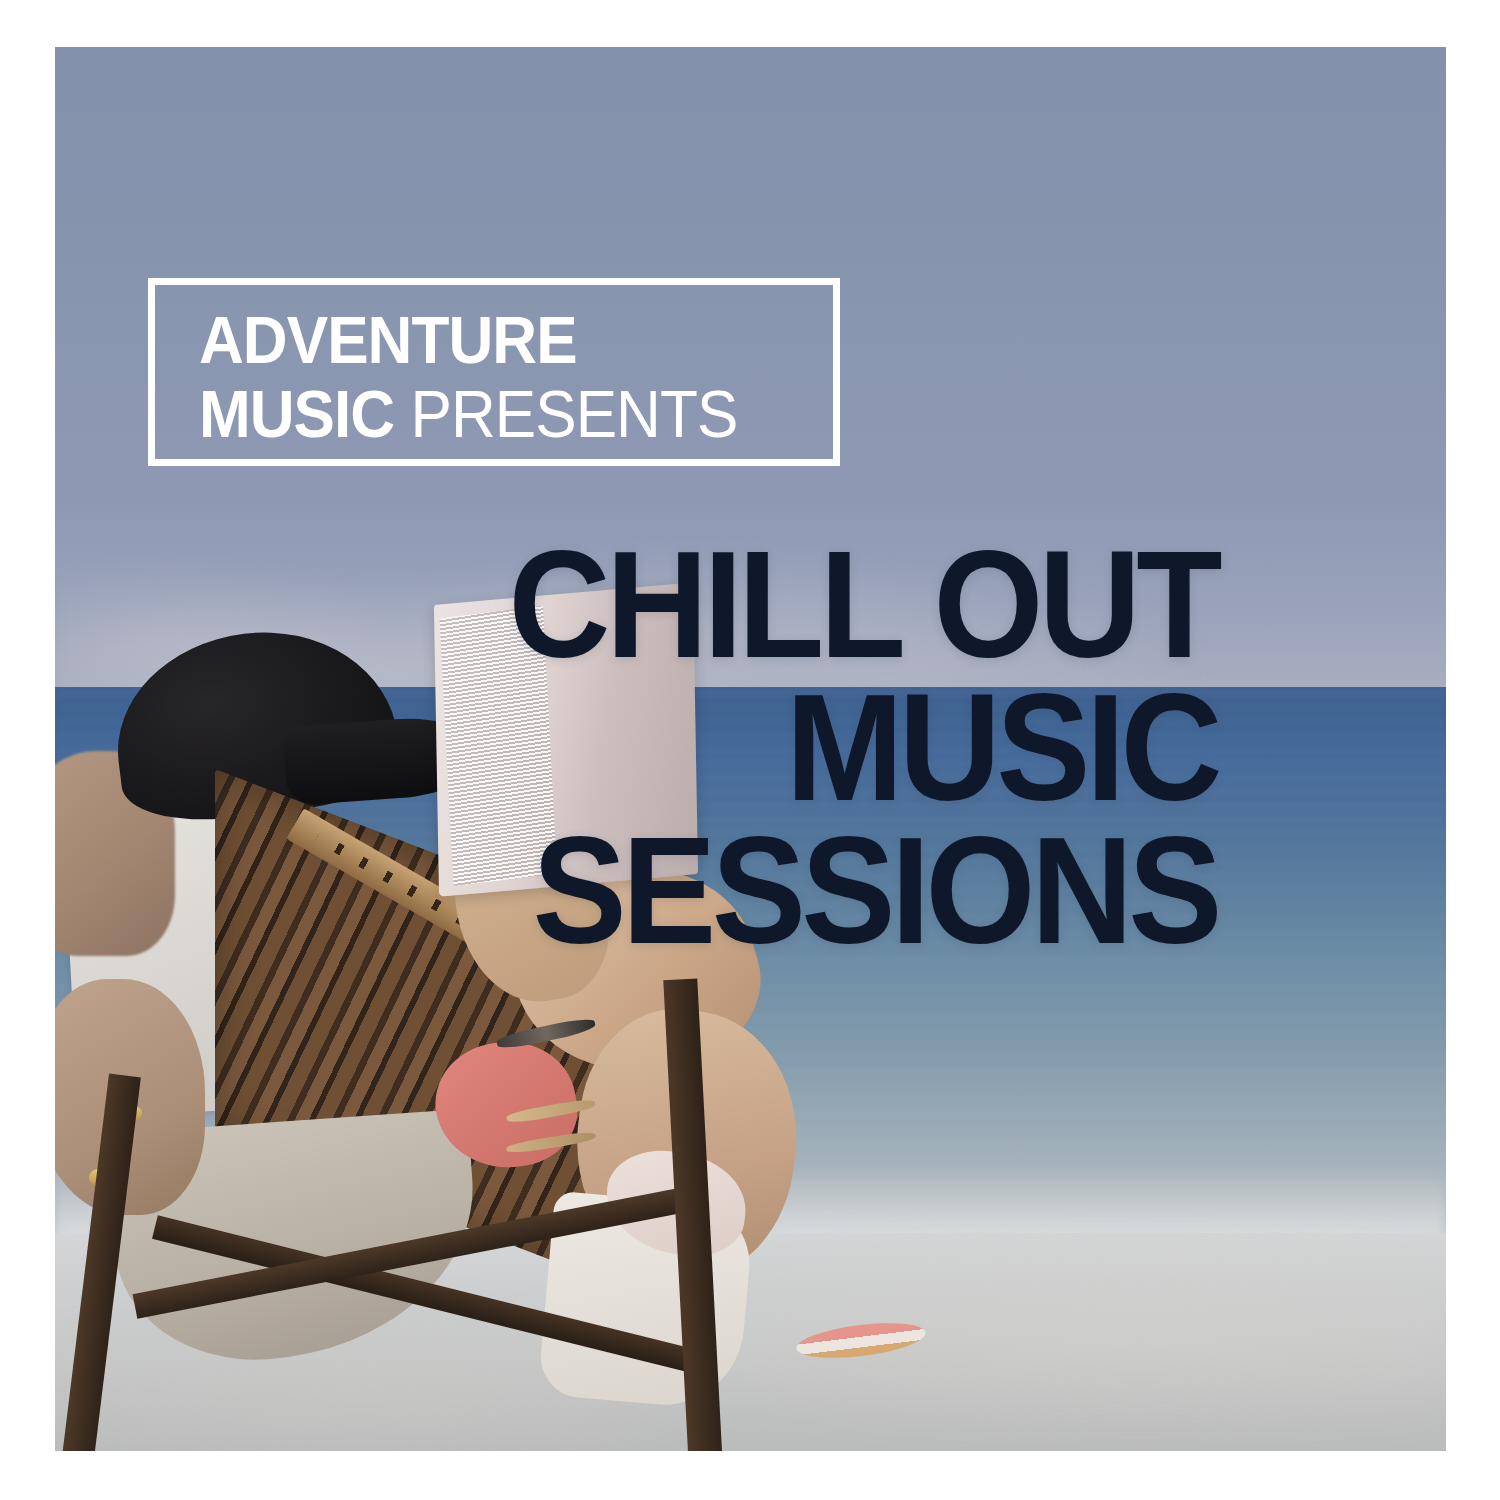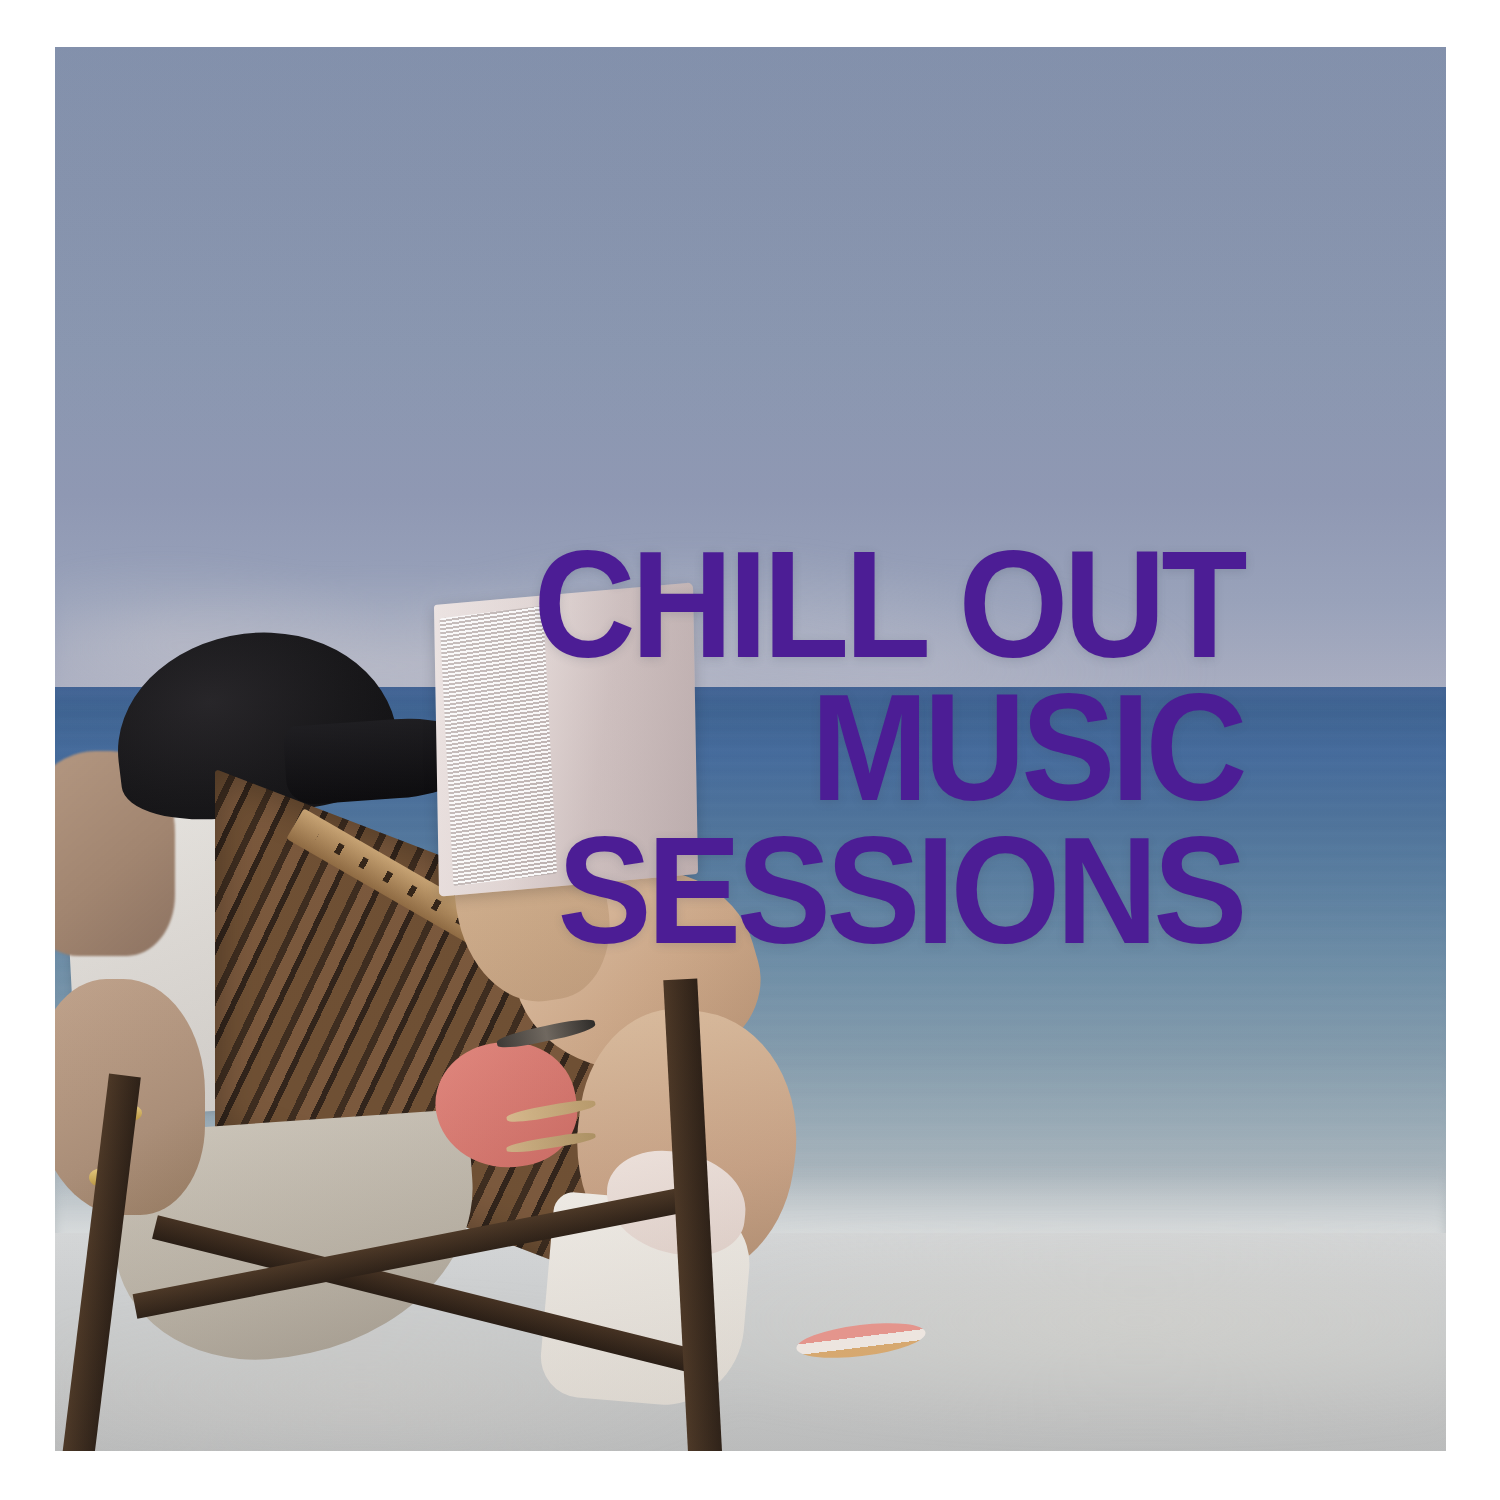--- a/index.html
+++ b/index.html
@@ -419,25 +419,25 @@
     line-height: 74px;
     letter-spacing: -1px;
     transform: scaleX(0.94);
     transform-origin: left center;
     white-space: nowrap;
   }
   .presents-line .light { font-weight: normal; }
 
   .headline {
     position: absolute;
-    left: 208px;
+    left: 183px;
     top: 486px;
     width: 980px;
     text-align: right;
-    color: #4c1d95;
+    color: #0f172a;
     font-family: "Liberation Sans", sans-serif;
     font-weight: bold;
     font-size: 152px;
     line-height: 143px;
     letter-spacing: -5px;
   }
   .headline-line {
     display: block;
     transform: scaleX(0.93);
     transform-origin: right center;
@@ -507,20 +507,26 @@
       <div class="ring-c"></div>
       <div class="chair-leg-l"></div>
       <div class="chair-cross-b"></div>
       <div class="chair-cross-a"></div>
       <div class="chair-leg-r"></div>
       <div class="sandal"></div>
     </div>
 
     <div class="grade"></div>
 
+    <div class="presents-box">
+      <div class="presents-inner">
+        <div class="presents-line">ADVENTURE</div>
+        <div class="presents-line"><span>MUSIC </span><span class="light">PRESENTS</span></div>
+      </div>
+    </div>
 
     <div class="headline">
       <span class="headline-line">CHILL OUT</span>
       <span class="headline-line">MUSIC</span>
       <span class="headline-line">SESSIONS</span>
     </div>
 
 
   </div>
 </div>

